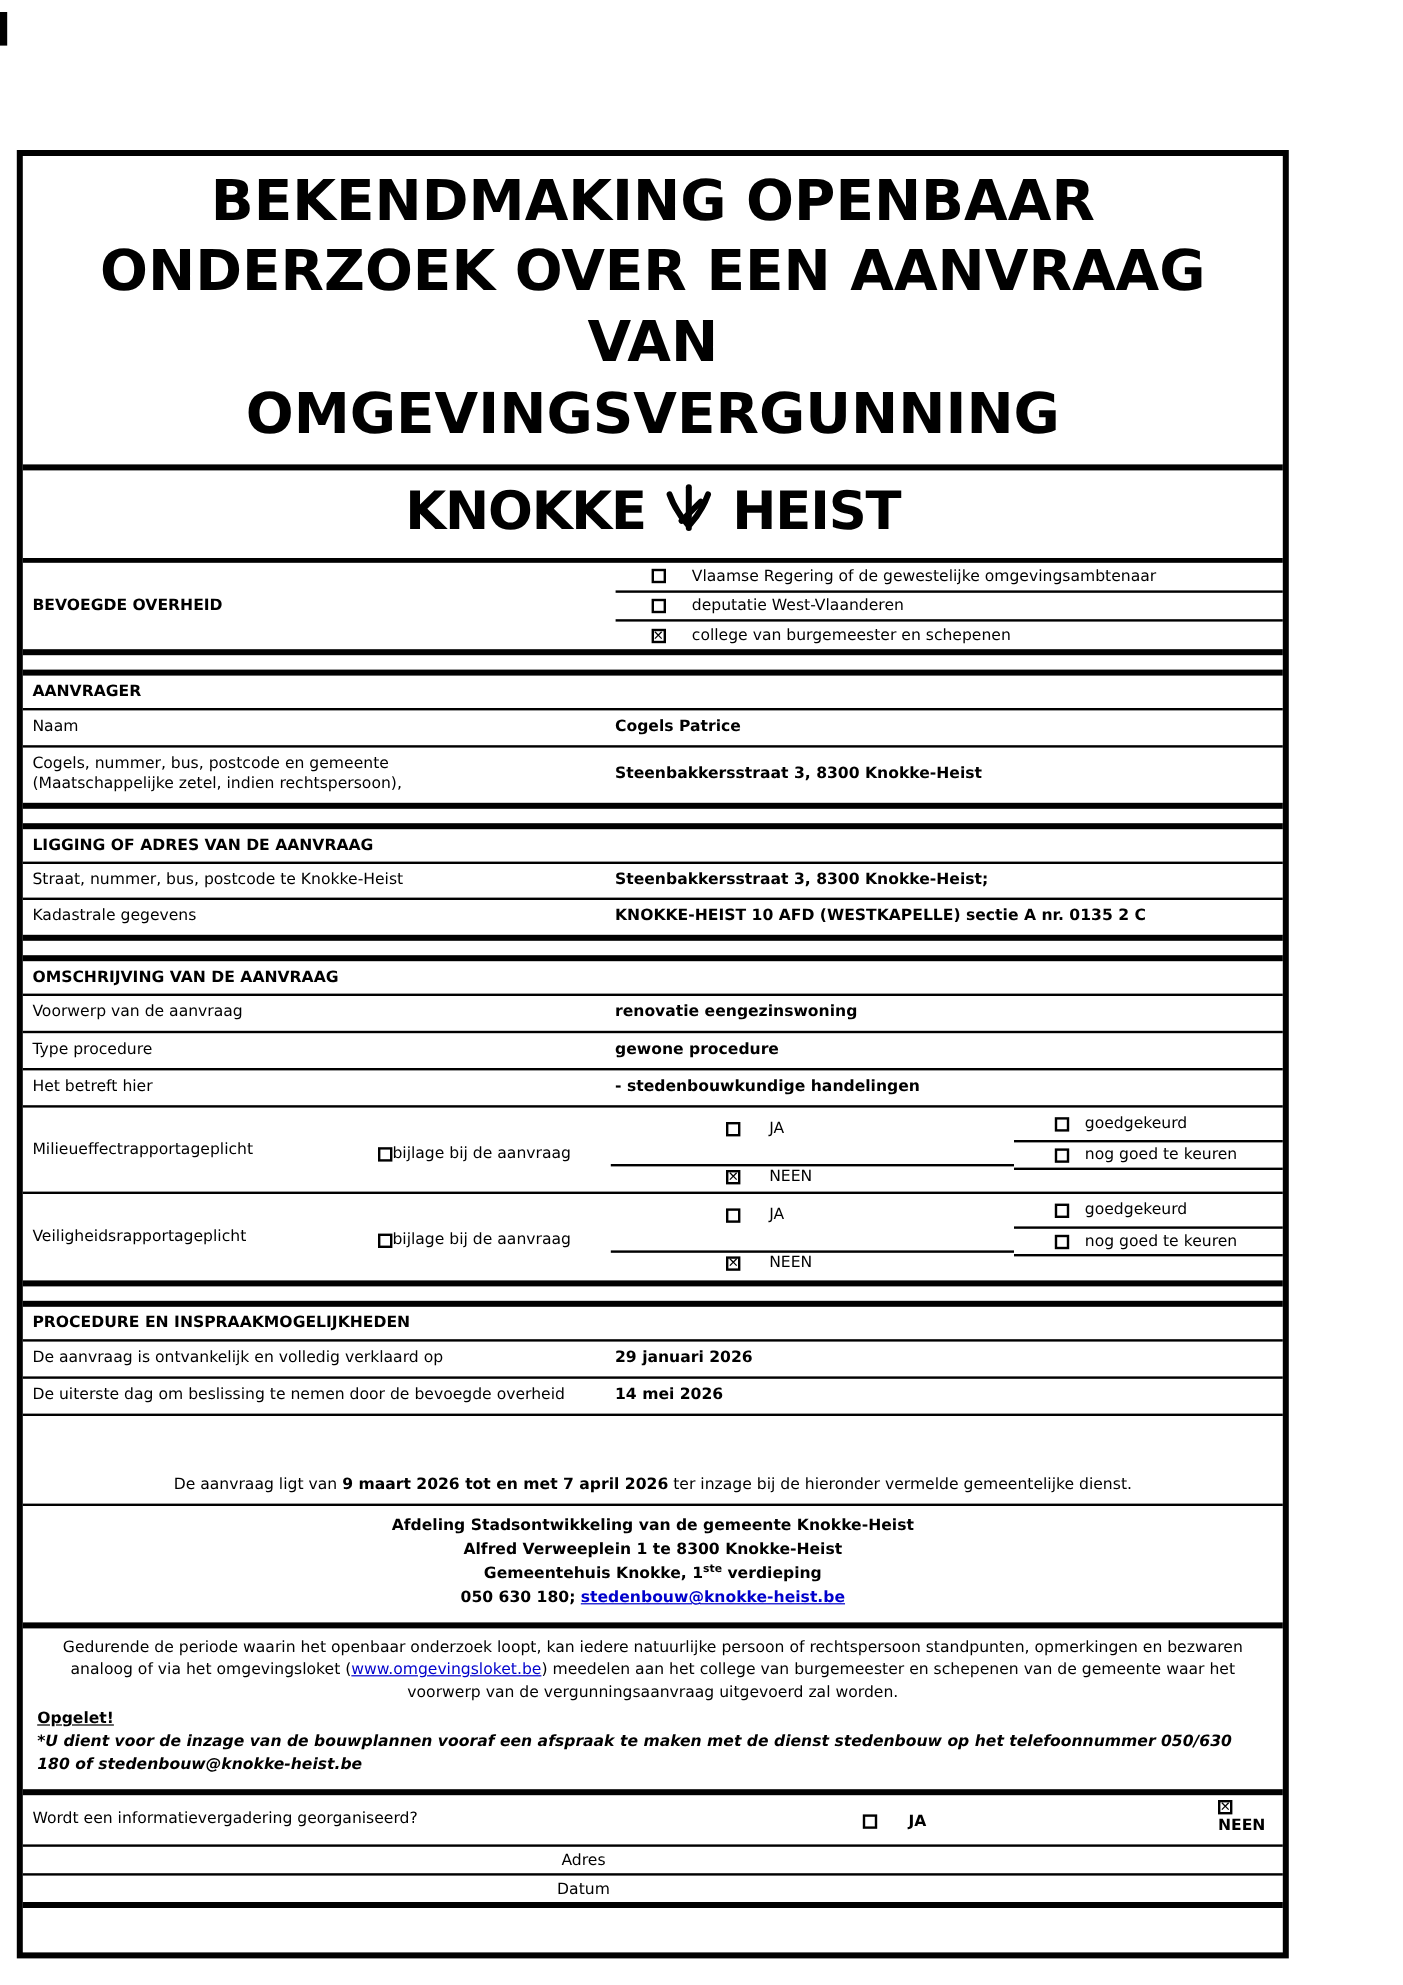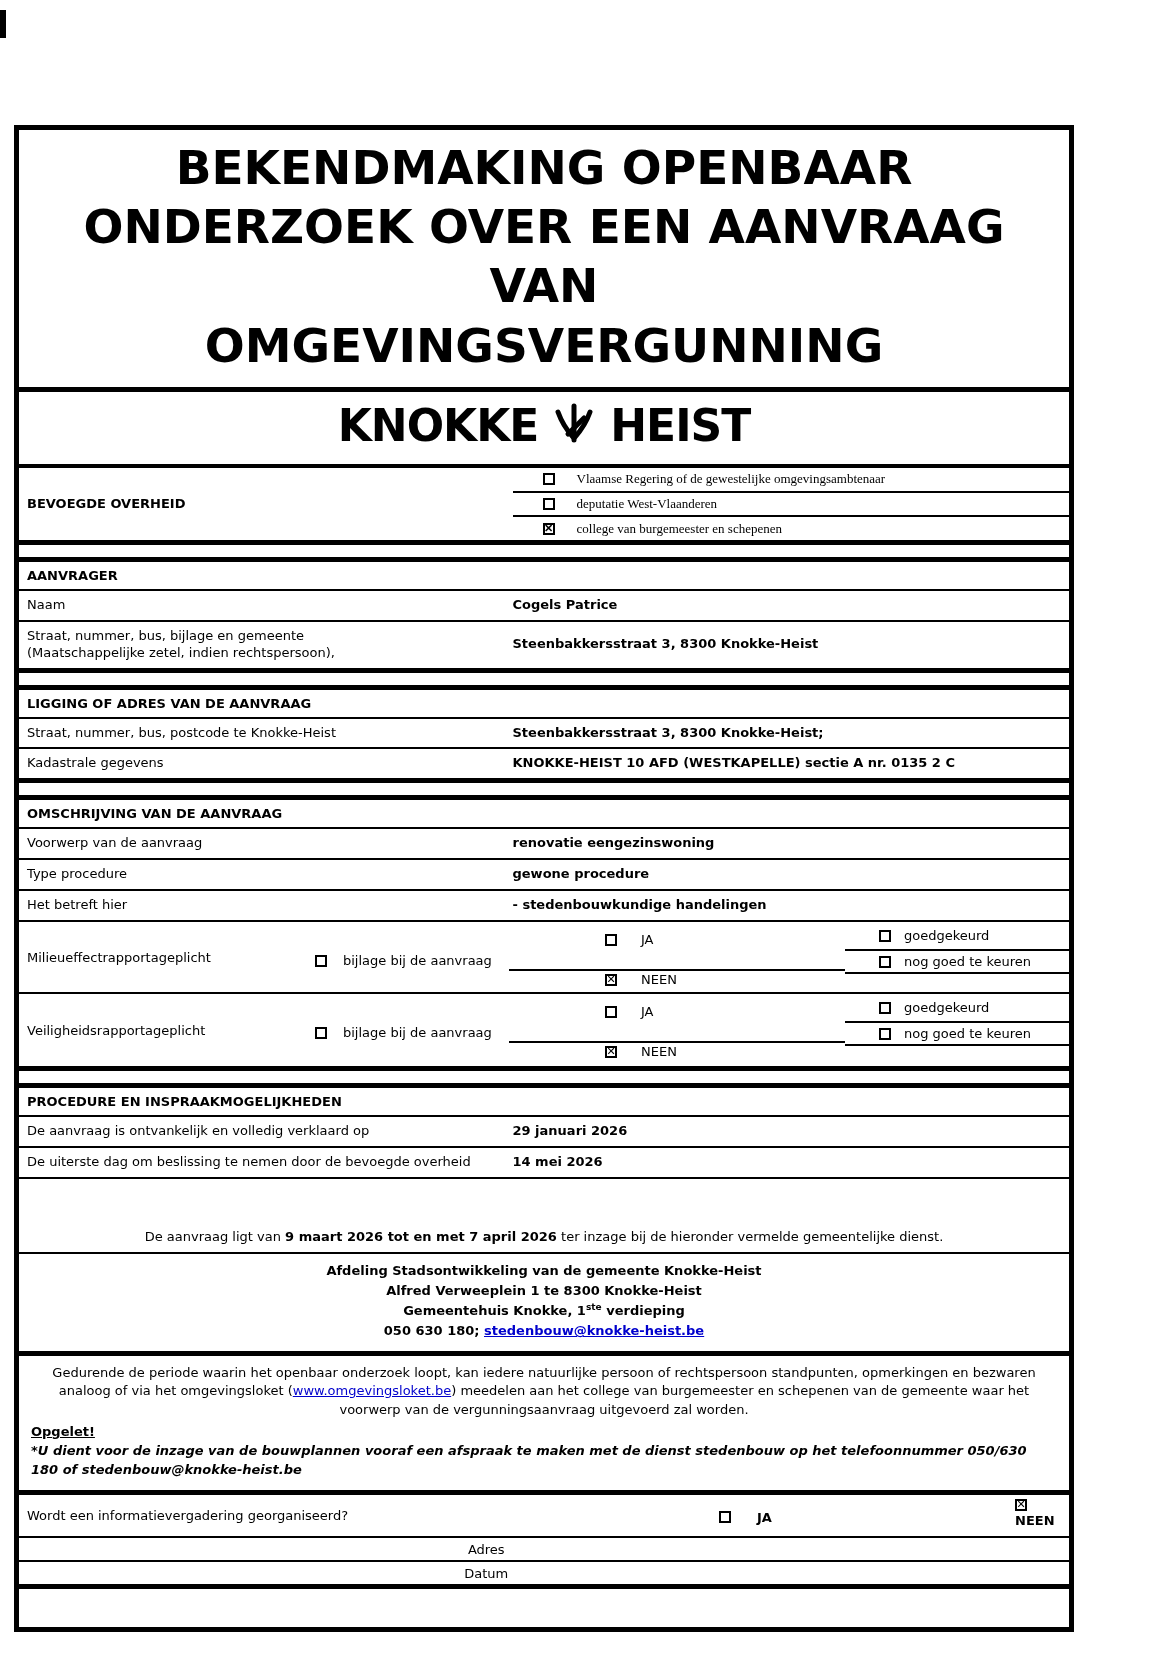--- a/index.html
+++ b/index.html
@@ -31,28 +31,28 @@
   .val { flex:1; padding:6px 6px 6px 0; font-weight:bold; display:flex; align-items:center; line-height:1.3; }
   .checkbox {
     width:12px; height:12px; border:2px solid #000; display:inline-flex; flex:none;
     align-items:center; justify-content:center; font-size:11px; font-weight:bold;
     line-height:1; background:#fff; cursor:pointer;
   }
   .checkbox.checked::after { content:"✕"; margin-top:-1px; }
   
   .bevoegde { display:flex; min-height:72px; }
   .bevoegde .b-lbl { width:47%; display:flex; align-items:center; padding-left:8px; font-weight:bold; }
-  .bevoegde .b-opts { flex:1; display:flex; flex-direction:column;font-family:Liberation Serif, serif; }
+  .bevoegde .b-opts { flex:1; display:flex; flex-direction:column; }
   .bevoegde .b-opt { flex:1; display:flex; align-items:center; gap:22px; padding-left:30px; }
   .bevoegde .b-opt + .b-opt { border-top:2px solid #000; }
   
   .rap-row { position:relative; height:72px; font-size:13px; }
   .rap-row.bb { border-bottom:2px solid #000; }
   .rap-label { position:absolute; left:8px; top:50%; transform:translateY(-50%); }
-  .rap-bijlage { position:absolute; left:296px; top:31px; display:flex; align-items:center; gap:16px; }
+  .rap-bijlage { position:absolute; left:296px; top:31px; display:flex; align-items:center; gap:0; }
   .rap-line { position:absolute; left:490px; width:336px; top:47px; border-bottom:2px solid #000; }
   .rap-ja { position:absolute; left:586px; top:10px; display:flex; align-items:center; gap:24px; }
   .rap-neen { position:absolute; left:586px; top:50px; display:flex; align-items:center; gap:24px; }
   .rap-right { position:absolute; left:826px; right:0; top:0; height:100%; }
   .rap-right .r { display:flex; align-items:center; gap:13px; padding-left:34px; border-bottom:2px solid #000; }
   .rap-right .r1 { height:29px; }
   .rap-right .r2 { height:23px; }
   
   .center-row { border-bottom:2px solid #000; text-align:center; padding:6px 8px; line-height:1.3;margin-top:44px; }
   .dienst { text-align:center; font-weight:bold; padding:7px 8px 9px; line-height:1.55; }
@@ -121,21 +121,21 @@
   <div class="sep"></div>
 
   <div>
     <div class="sec-header">AANVRAGER</div>
     <div class="row">
       <div class="lbl">Naam</div>
       <div class="val">Cogels Patrice</div>
     </div>
     <div class="row last">
       <div class="lbl">
-        <span>Straat, nummer, bus, bijlage en gemeente</span>
+        <span>Cogels, nummer, bus, postcode en gemeente</span>
         <span>(Maatschappelijke zetel, indien rechtspersoon),</span>
       </div>
       <div class="val">Steenbakkersstraat 3, 8300 Knokke-Heist</div>
     </div>
   </div>
 
   <div class="sep"></div>
 
   <div>
     <div class="sec-header">LIGGING OF ADRES VAN DE AANVRAAG</div>

